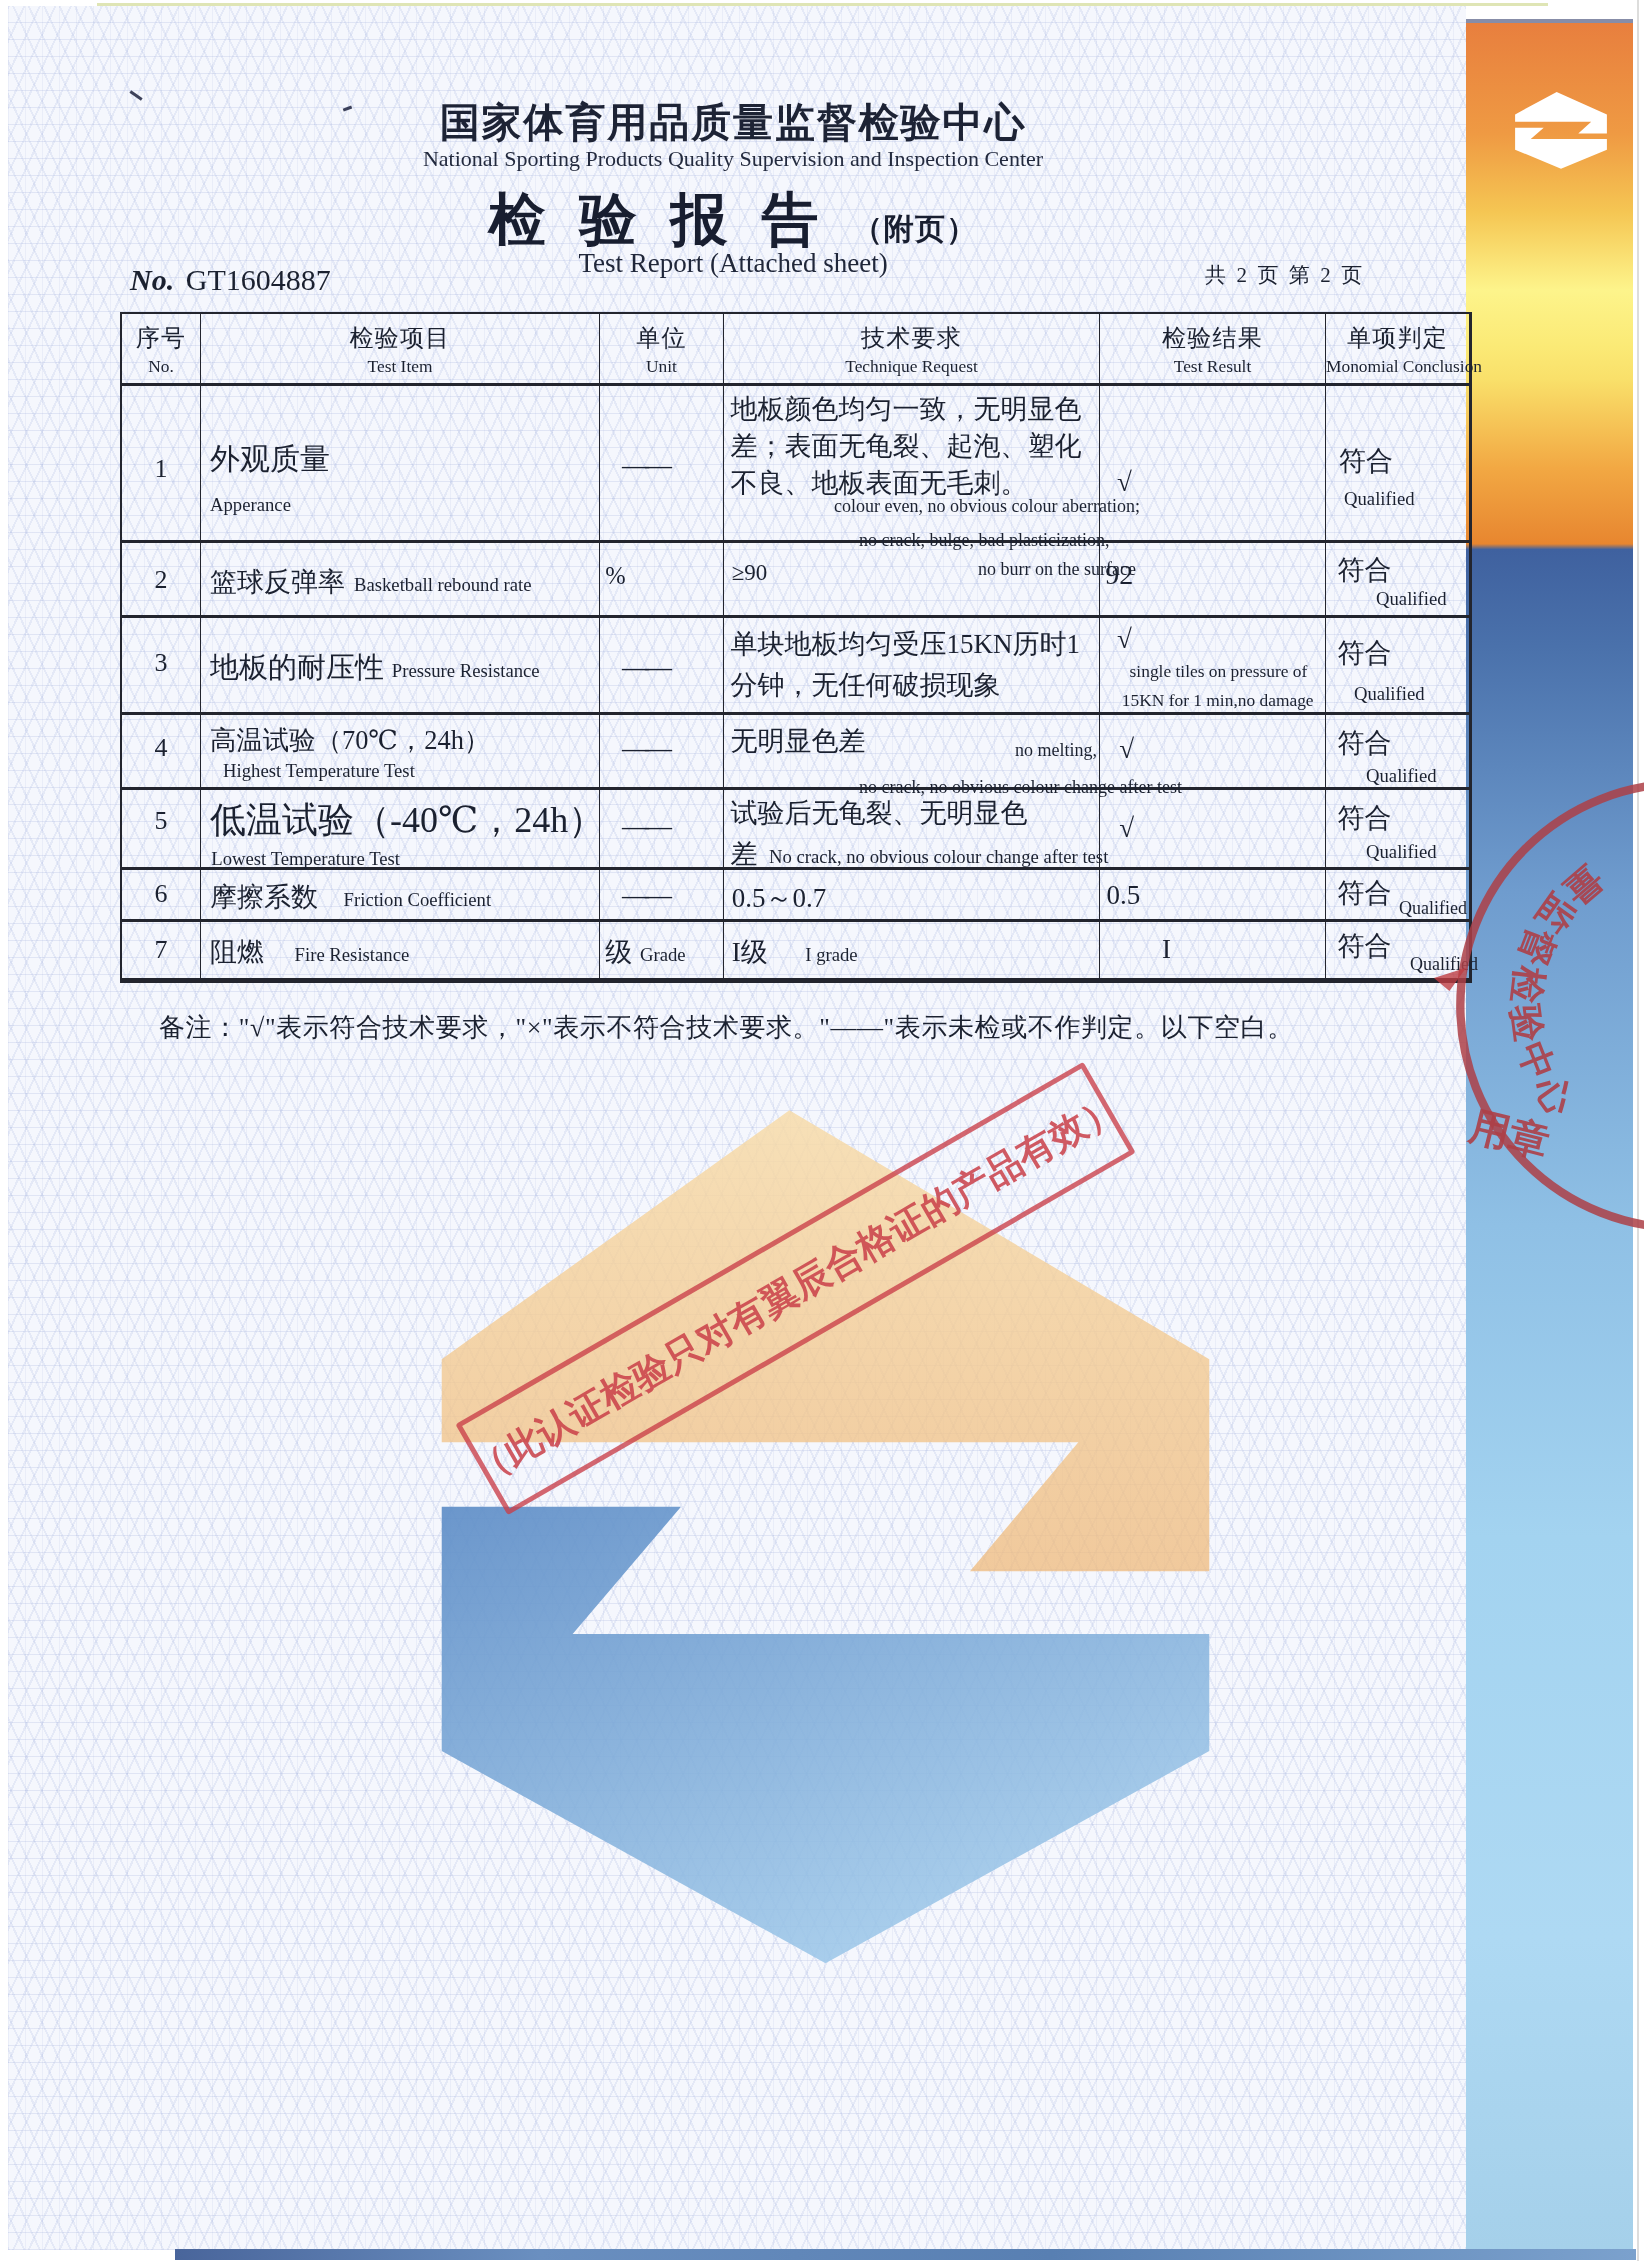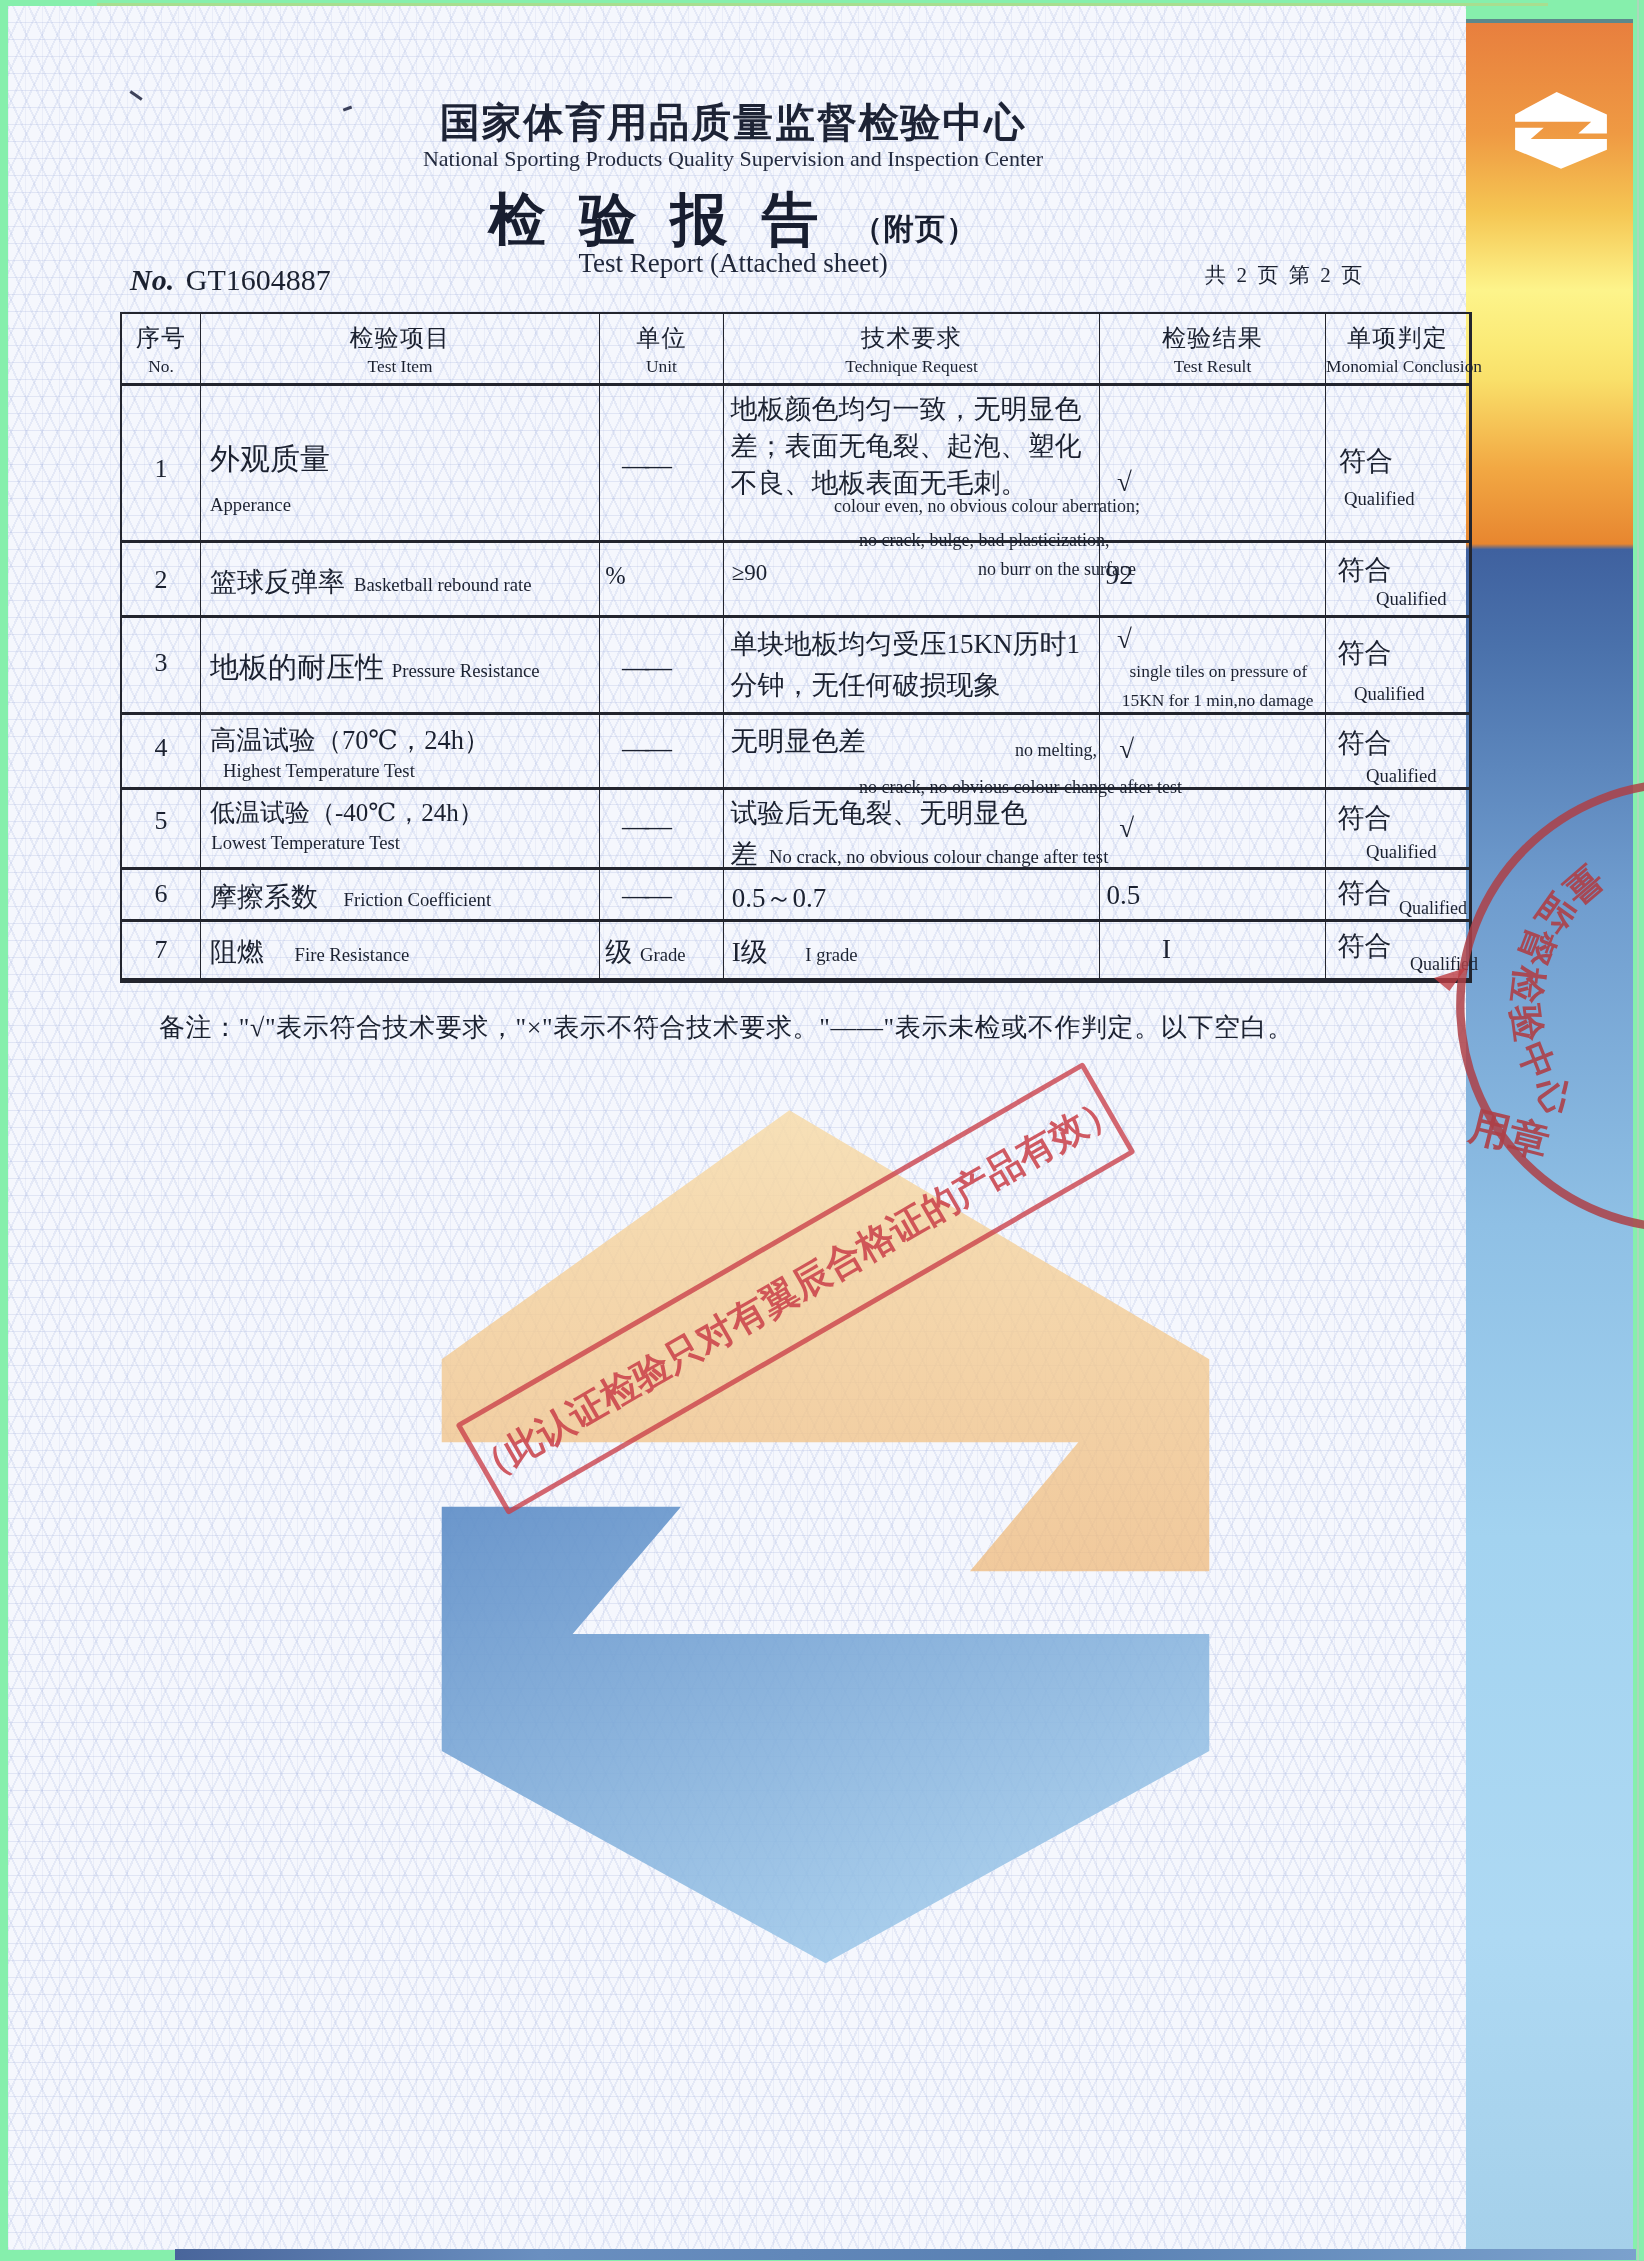--- a/index.html
+++ b/index.html
@@ -1,16 +1,16 @@
 <!DOCTYPE html>
 <html style="font-size:10.3px"><head>
 <meta charset="utf-8">
 <style>
   html,body{margin:0;padding:0;background:#e9e9e6;}
-  #page{position:relative;width:1645px;height:2261px;background:#86efac;overflow:hidden;
+  #page{position:relative;width:1645px;height:2261px;background:#ffffff;overflow:hidden;
         font-family:"Liberation Serif","DejaVu Serif",serif;color:#1b2130;}
   
   #paper{position:absolute;left:7.7px;top:6.4px;width:1458px;height:2244px;background-color:#f5f7fd;
     background-image:
       repeating-linear-gradient(115deg, rgba(163,178,222,.20) 0 1.9px, transparent 1.9px 14px),
       repeating-linear-gradient(65deg,  rgba(163,178,222,.20) 0 1.9px, transparent 1.9px 14px),
       repeating-linear-gradient(0deg,   rgba(150,165,215,.22) 0 1.3px, transparent 1.3px 17px),
       repeating-linear-gradient(90deg,  rgba(150,165,215,.12) 0 1.3px, transparent 1.3px 17px);
     z-index:0;}
   #topline{position:absolute;left:97px;top:3.2px;width:1451px;height:2.6px;background:rgba(196,208,120,.55);z-index:2;}
@@ -213,21 +213,21 @@
     <div class="cell">
       <div class="cn" style="padding:19.3px 0 0 19.3px;">√</div>
       </div>
     <div class="cell">
       <div class="cn" style="padding:10.3px 0 0 11.6px;">符合</div>
       <div class="en" style="padding:3.9px 0 0 40px;">Qualified</div>
       </div>
 
     <div class="cell noc" style="padding-top:15.5px;">5</div>
     <div class="cell">
-      <div class="cn nw" style="padding:6.4px 0 0 9px;font-size:25px;">低温试验（-40℃，24h）</div>
+      <div class="cn nw" style="padding:6.4px 0 0 9px;font-size:36px;">低温试验（-40℃，24h）</div>
       <div class="en" style="padding:2.6px 0 0 10.3px;">Lowest Temperature Test</div>
       </div>
     <div class="cell">
       <div class="cn" style="padding:20.6px 0 0 22px;letter-spacing:-3.9px;">——</div>
       </div>
     <div class="cell">
       <div class="cn nw" style="padding:5.2px 0 0 6.4px;">试验后无龟裂、无明显色</div>
       <div class="nw" style="padding:5.2px 0 0 6.4px;">
         <span class="cn">差</span>
         <span class="en" style="margin-left:9px;">No crack, no obvious colour change after test</span></div>

